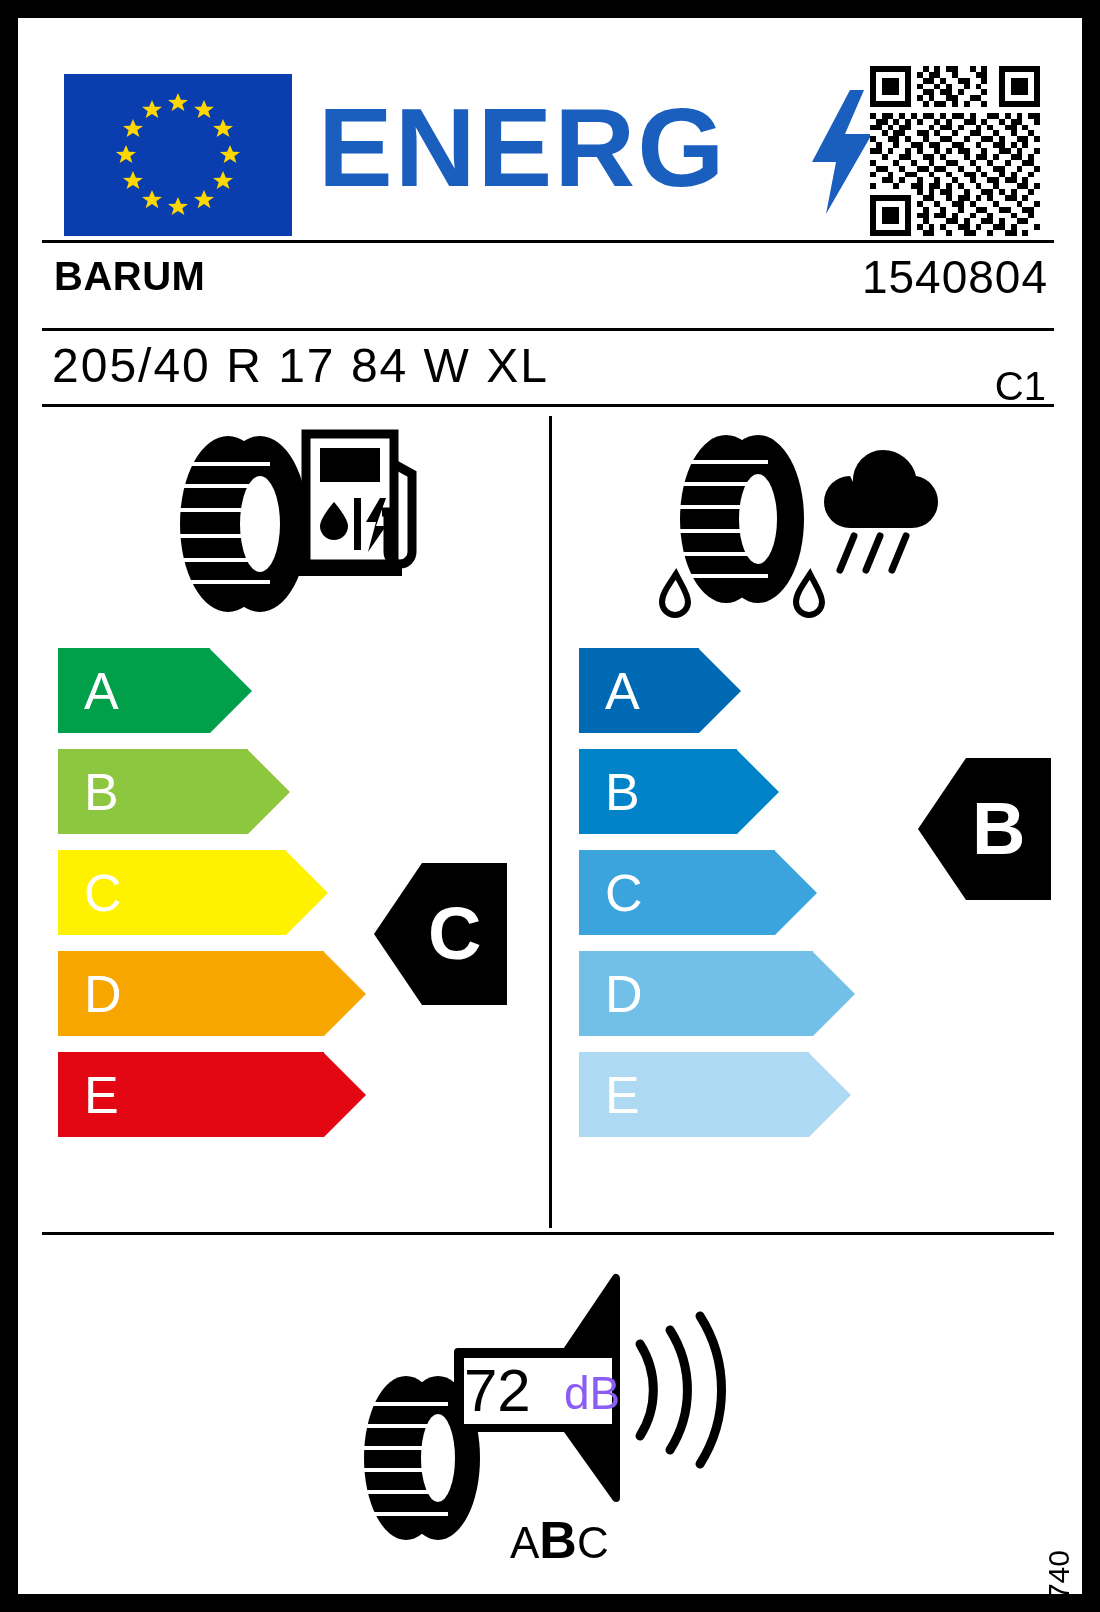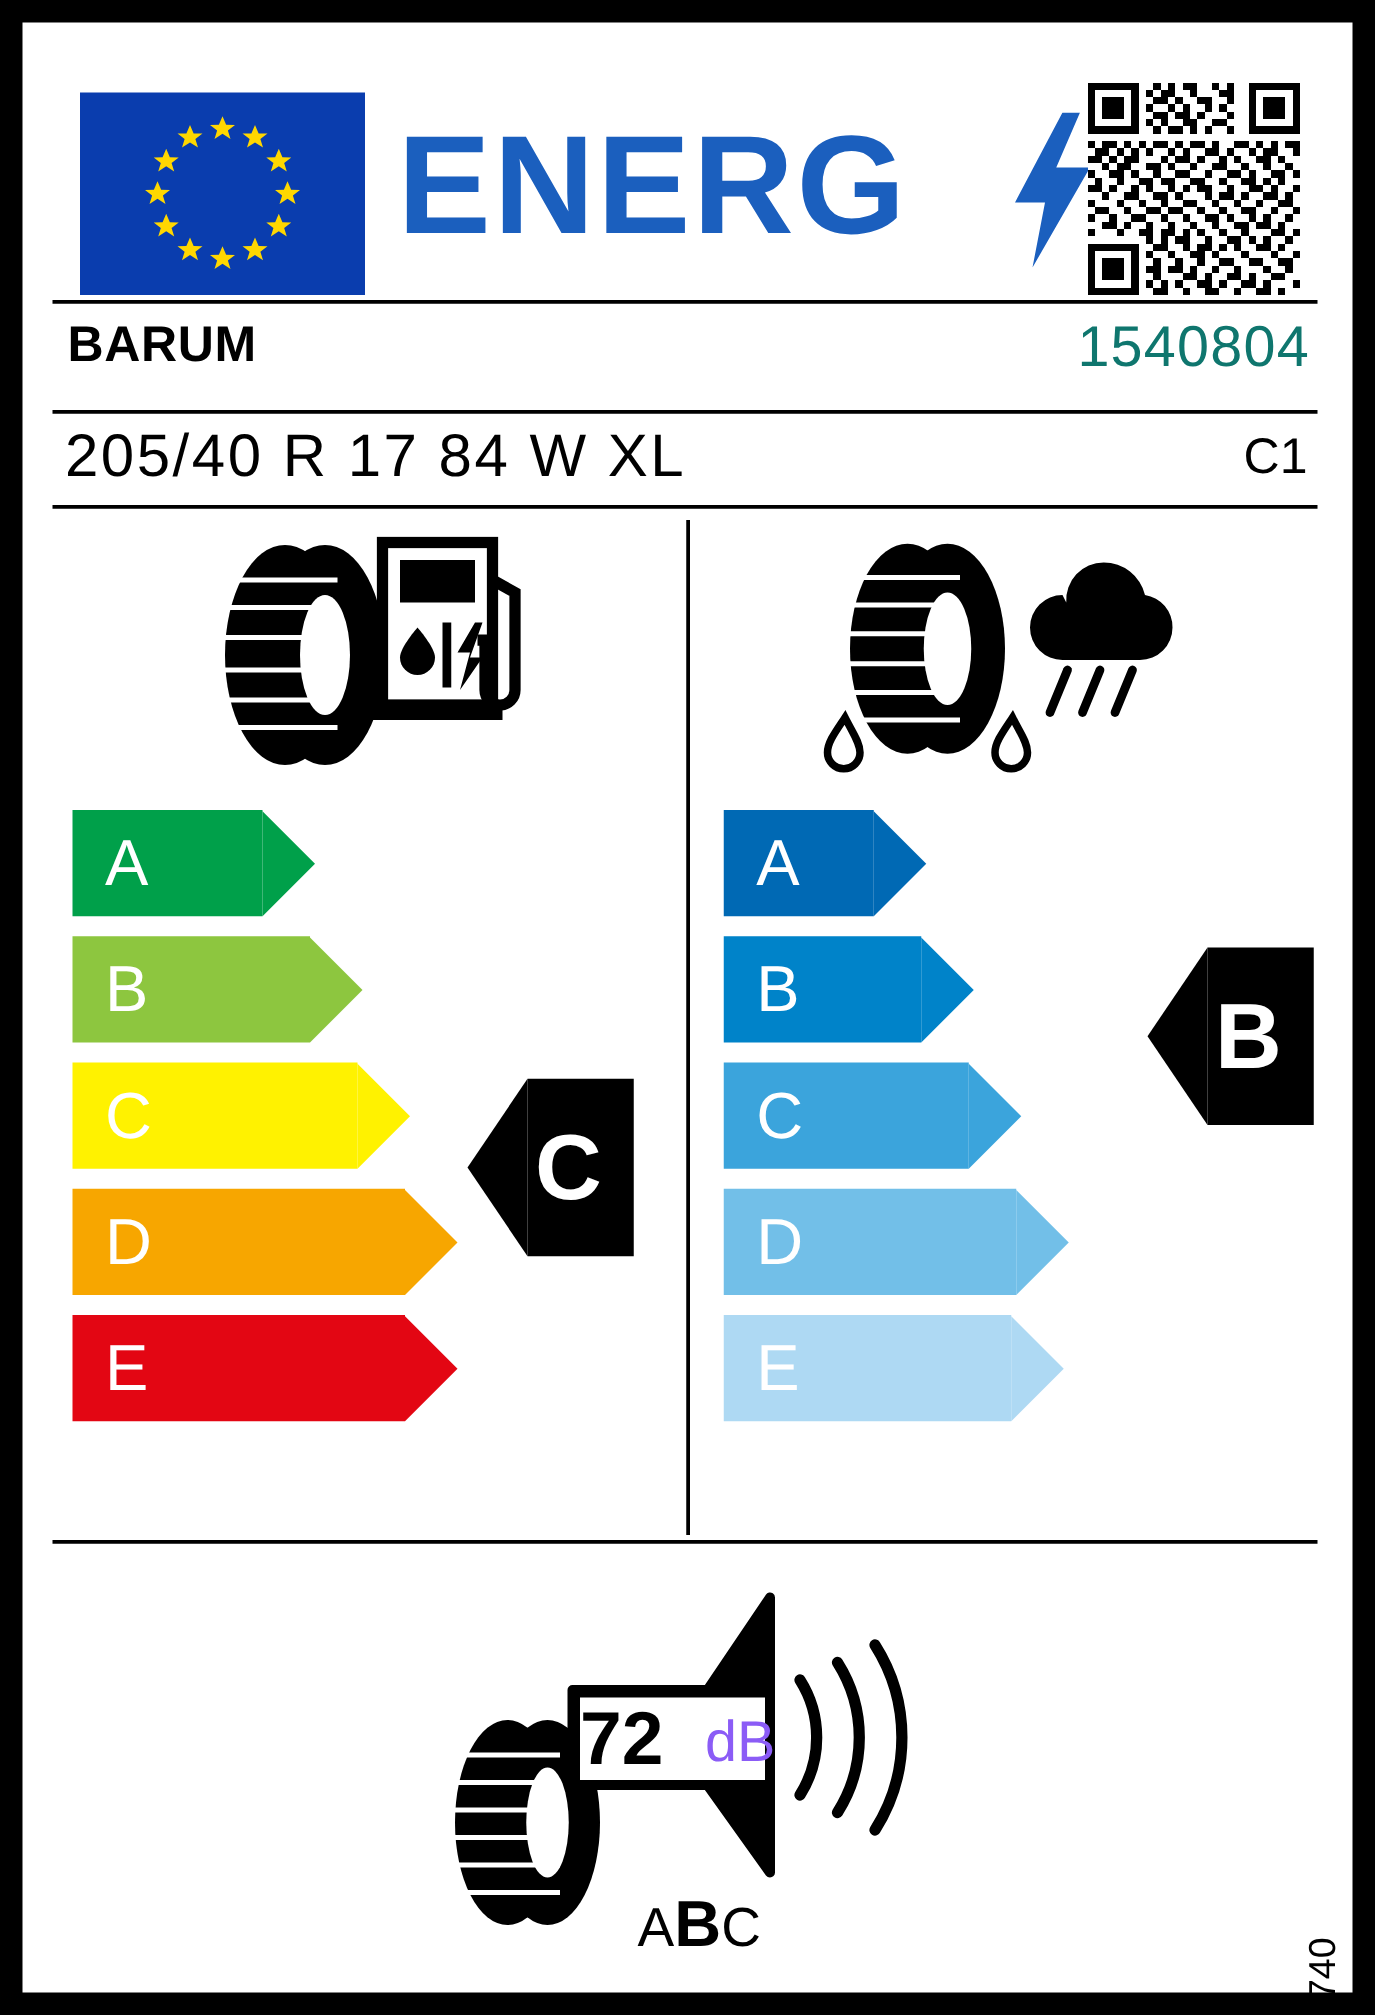--- a/index.html
+++ b/index.html
@@ -93,36 +93,36 @@
     font-size: 40px;
     font-weight: bold;
     color: #000;
     letter-spacing: 0.5px;
   }
   .article {
     position: absolute;
     right: 34px;
     top: 232px;
     font-size: 46px;
-    color: #0f766e;
+    color: #000000;
     letter-spacing: 1px;
   }
   .tyre-size {
     position: absolute;
     left: 34px;
     top: 320px;
     font-size: 48px;
     color: #000;
     letter-spacing: 2px;
     text-align: center;
   }
   .tyre-class {
     position: absolute;
     right: 36px;
-    top: 325px;
+    top: 346px;
     font-size: 40px;
     color: #000;
   }
   
   .divider {
     position: absolute;
     left: 531px;
     top: 398px;
     width: 3px;
     height: 812px;
@@ -201,21 +201,21 @@
   }
   .result-fuel { left: 356px; top: 845px; }
   .result-wet { left: 900px; top: 740px; }
 
   
   .noise-value {
     position: absolute;
     left: 446px;
     top: 1338px;
     font-size: 60px;
-    font-weight: bold;
+    font-weight: normal;
     color: #000;
   }
   .noise-db {
     position: absolute;
     left: 546px;
     top: 1348px;
     font-size: 46px;
     color: #8b5cf6;
   }
   .noise-classes {

